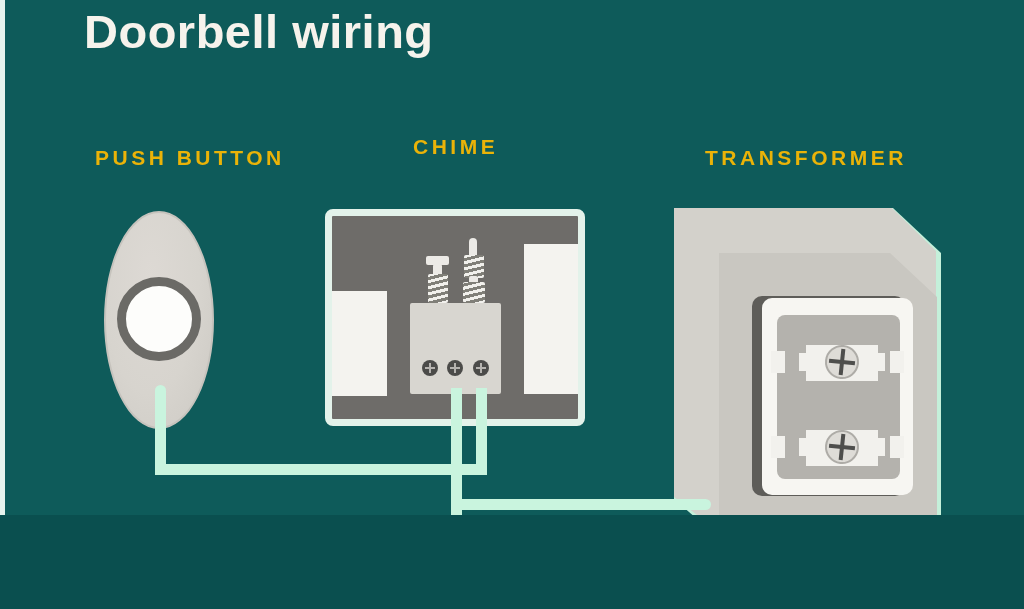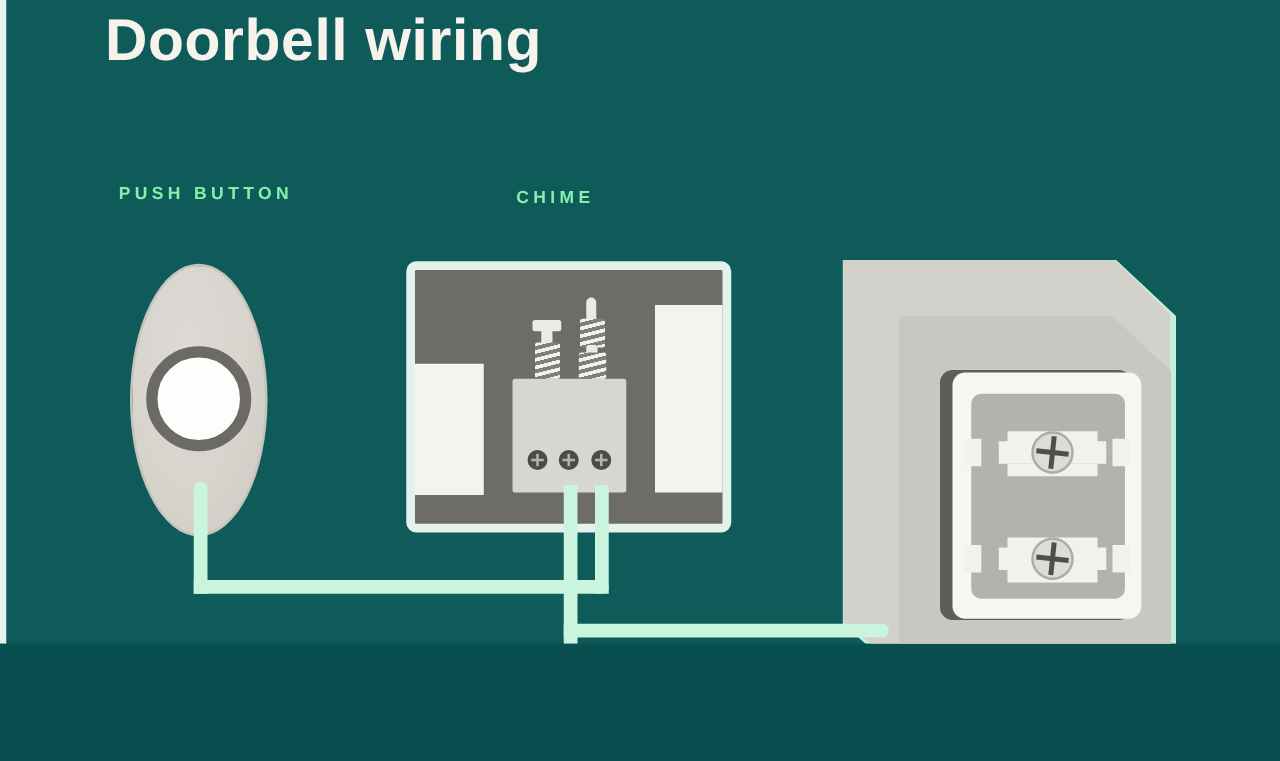--- a/index.html
+++ b/index.html
@@ -13,25 +13,25 @@
   
   .left-strip{left:0;top:0;width:5px;height:600px;background:#e6f3ed;}
 
   
   .title{
     left:84px;top:6px;margin:0;
     font-size:47px;font-weight:800;letter-spacing:.5px;
     color:#f6f3ec;line-height:1.1;
   }
   .part-label{
-    font-size:14px;font-weight:700;letter-spacing:3.5px;
-    color:#86efac;line-height:1;white-space:nowrap;
+    font-size:21px;font-weight:700;letter-spacing:3.5px;
+    color:#eab308;line-height:1;white-space:nowrap;
   }
   .lbl-push{left:95px;top:147px;}
-  .lbl-chime{left:413px;top:150px;}
+  .lbl-chime{left:413px;top:136px;}
   .lbl-transformer{left:705px;top:147px;}
   .lbl-terminals{left:380px;top:566px;}
 
   
   .pb-oval{
     left:104px;top:211px;width:110px;height:218px;border-radius:50%;
     background:radial-gradient(ellipse at 42% 30%, #ddd9d4 0%, #d7d4ce 55%, #ccc9c3 100%);
     border:2px solid #c6c3bd;box-sizing:border-box;
   }
   .pb-ring{
@@ -108,20 +108,21 @@
 <body>
 
 <div class="stage">
 
   <div class="abs left-strip"></div>
 
   <h1 class="abs title">Doorbell wiring</h1>
 
   <div class="abs part-label lbl-push">PUSH BUTTON</div>
   <div class="abs part-label lbl-chime">CHIME</div>
+  <div class="abs part-label lbl-transformer">TRANSFORMER</div>
 
   <div class="abs pb-oval"></div>
   <div class="abs pb-ring"></div>
 
   <div class="abs chime-body"></div>
   <div class="abs chime-bar chime-bar-left"></div>
   <div class="abs chime-bar chime-bar-right"></div>
   <div class="abs mech-box"></div>
 
   <div class="abs spr-l-bar"></div>

